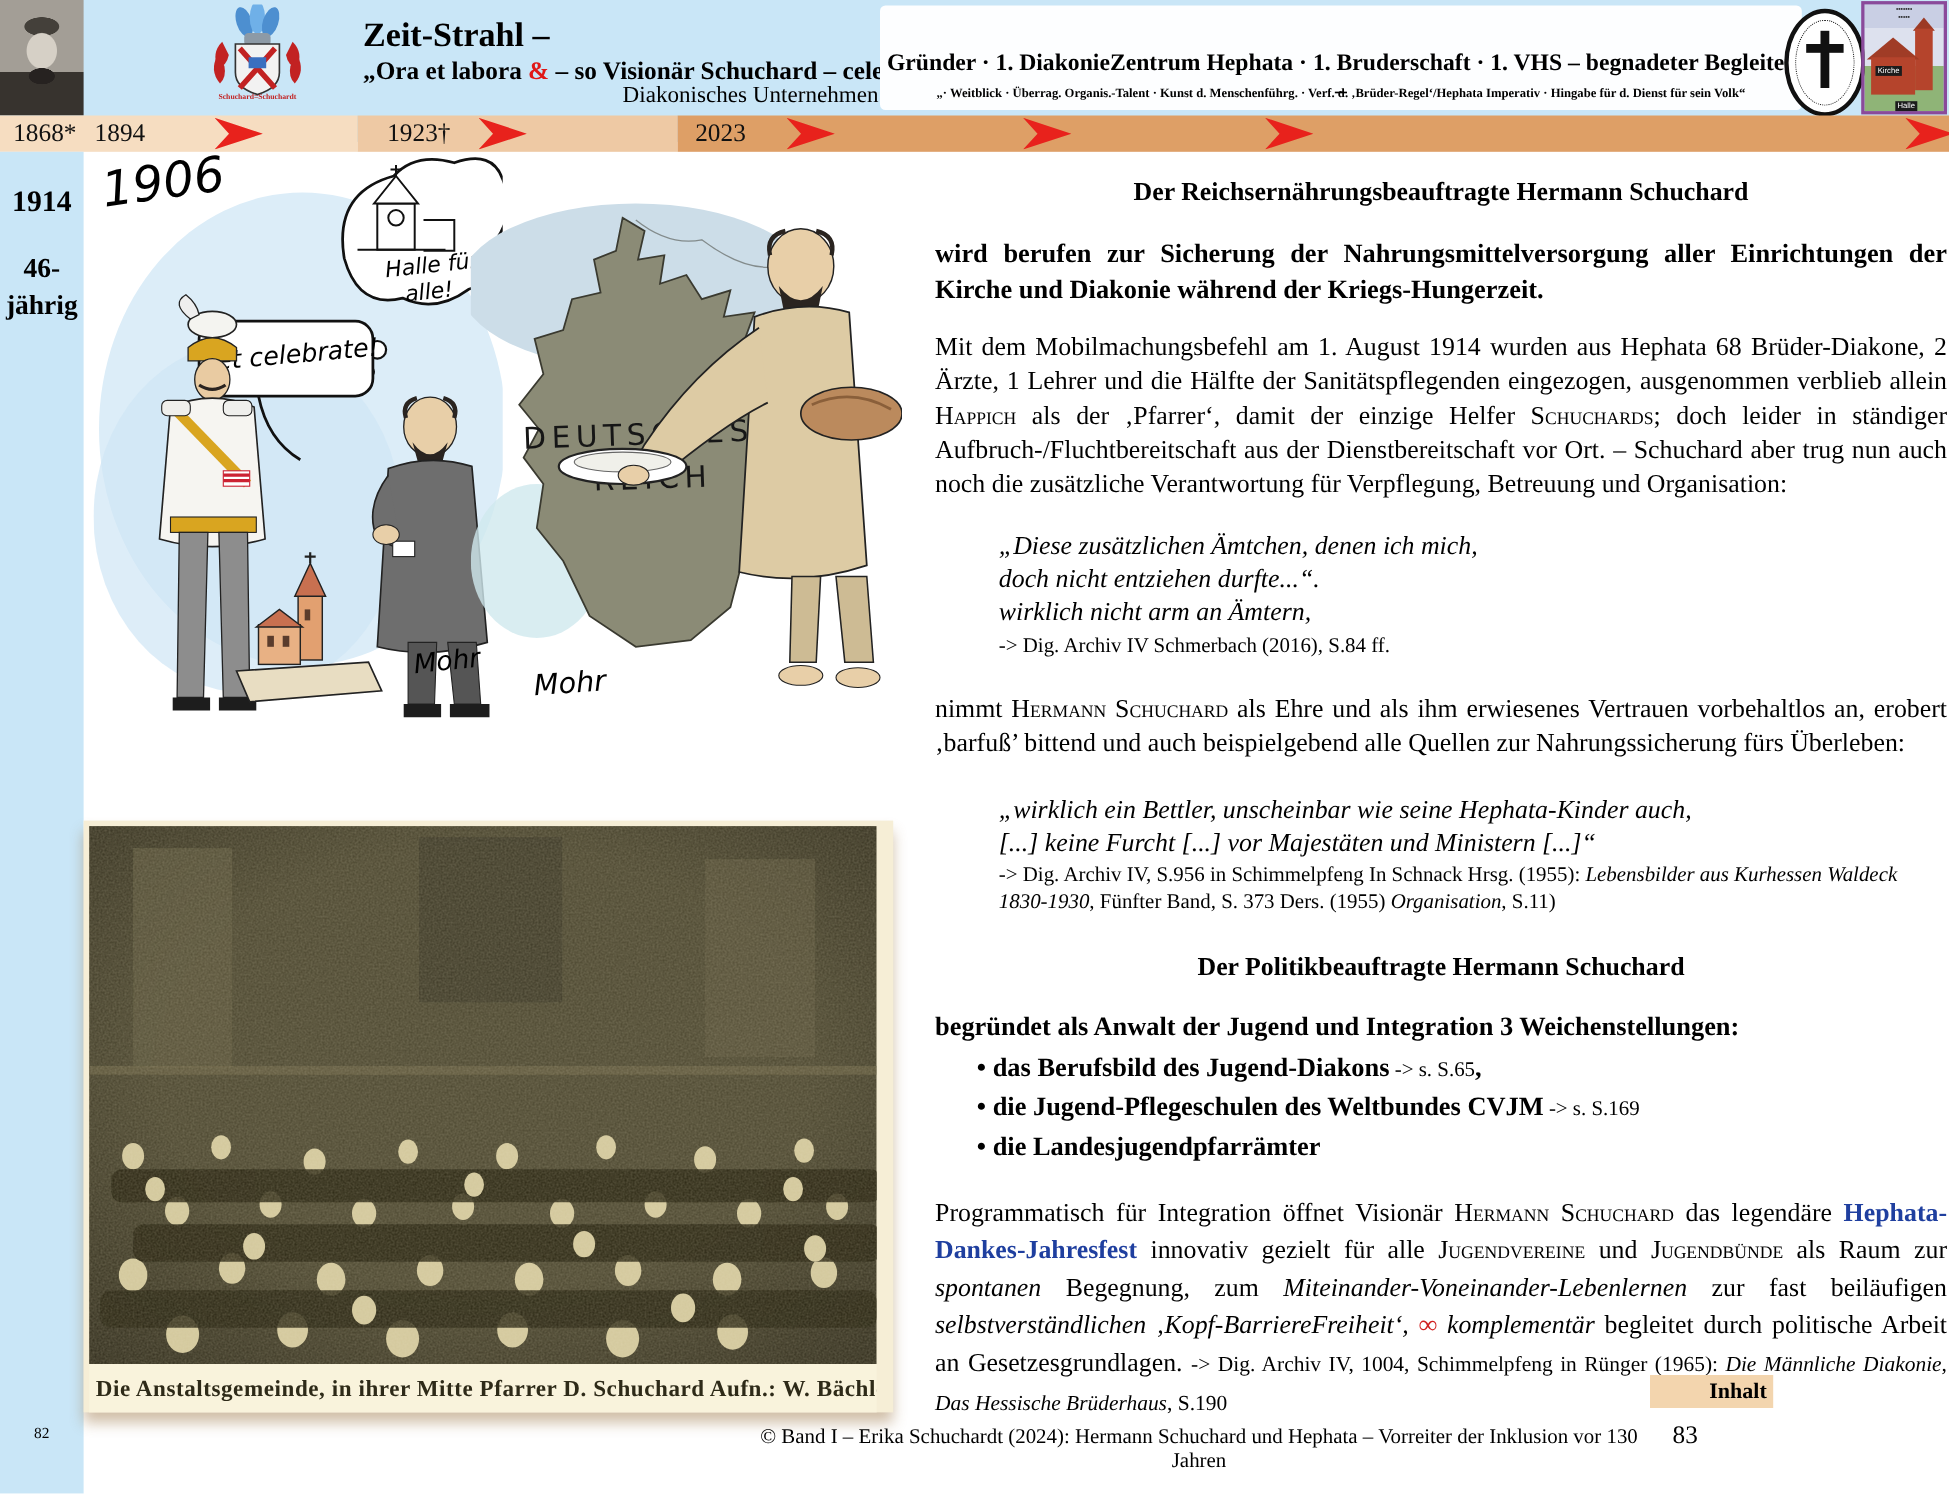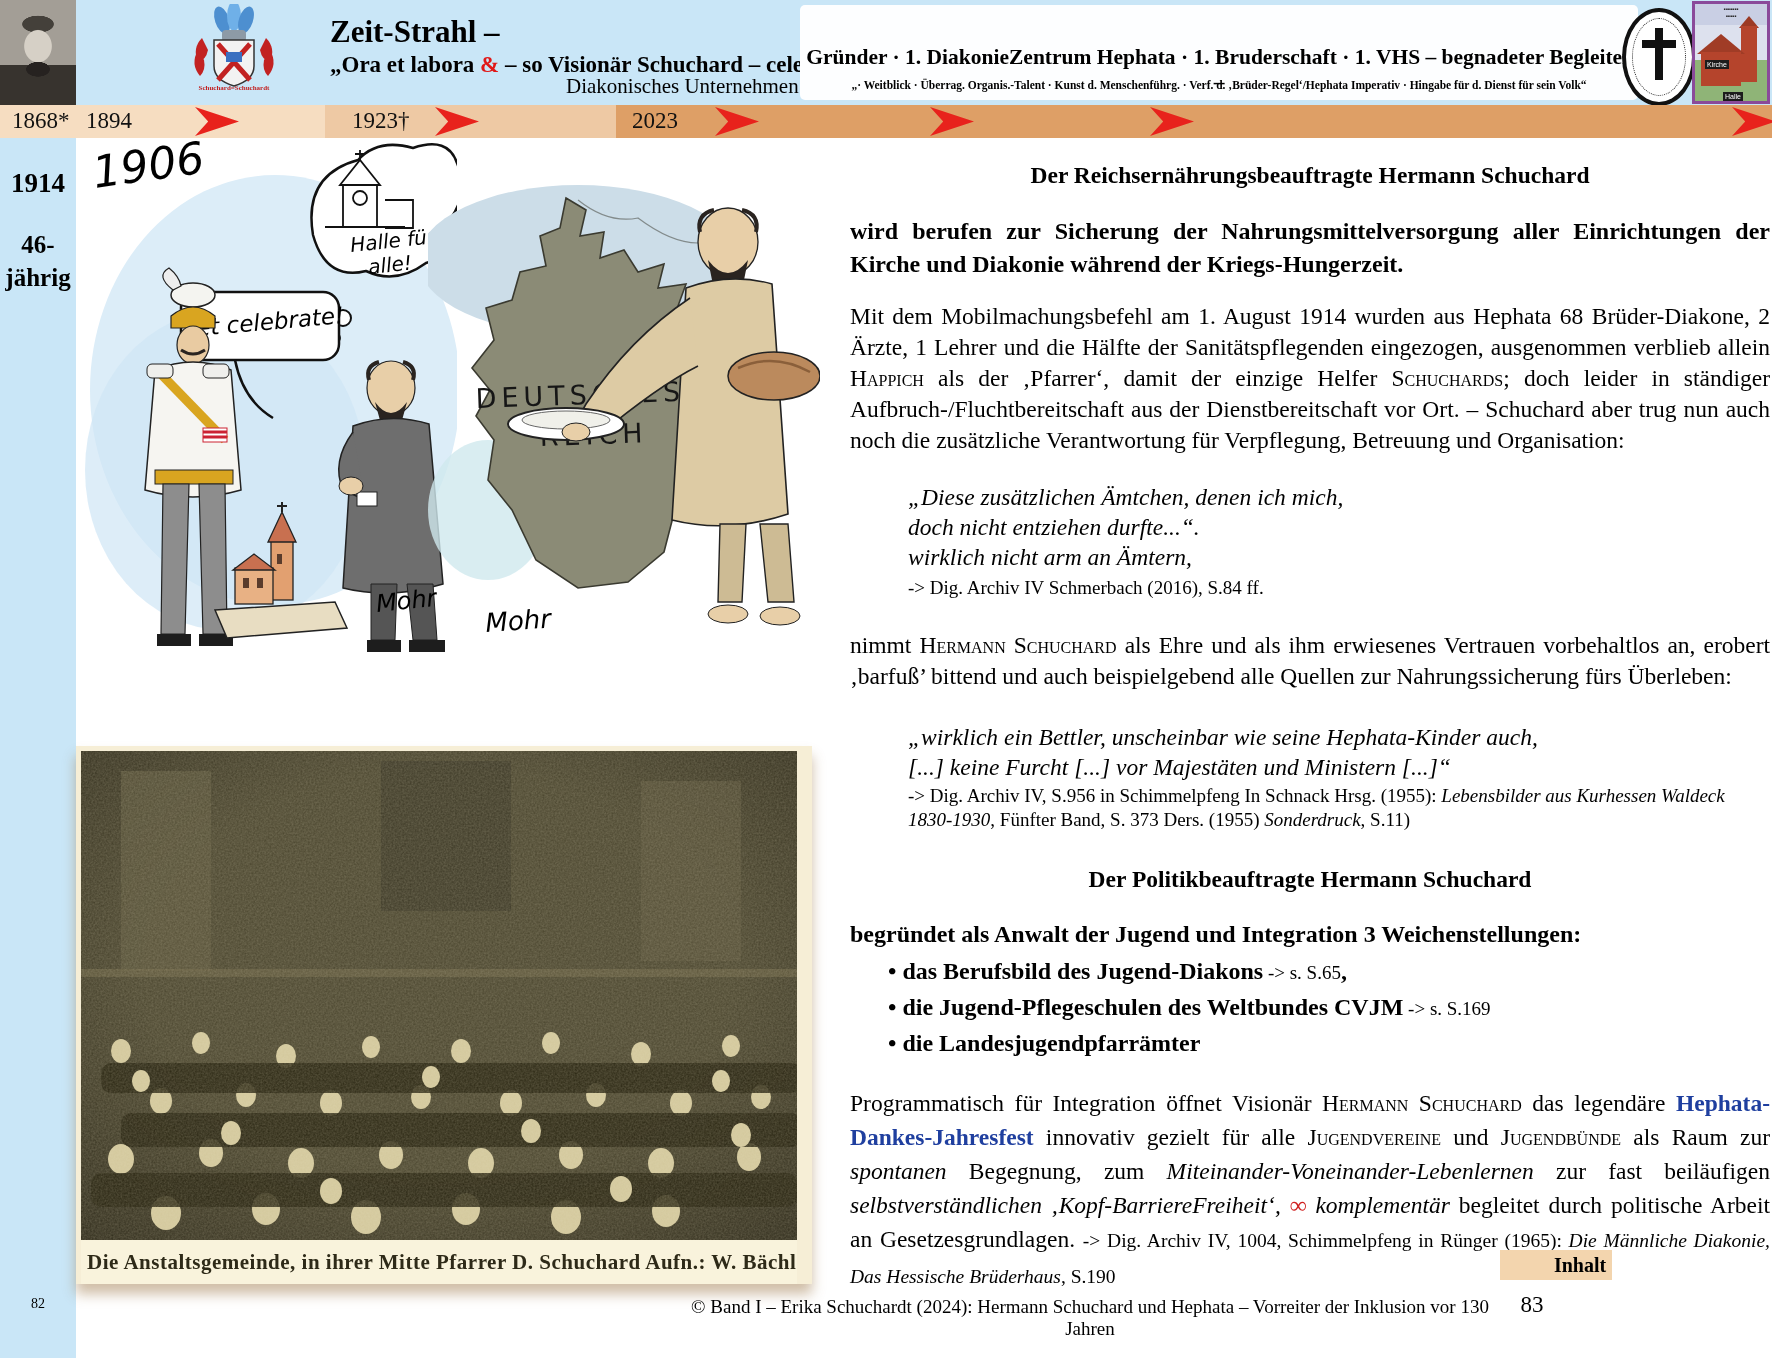--- a/index.html
+++ b/index.html
@@ -332,21 +332,21 @@
       <div>wirklich nicht arm an Ämtern,</div>
     </div>
     <div class="a-ref">-&gt; Dig. Archiv IV Schmerbach (2016), S.84 ff.</div>
 
     <div class="a-p" style="margin-top:30px"><span>nimmt </span><span class="sc">Hermann Schuchard</span><span> als Ehre und als ihm erwiesenes Vertrauen vorbehaltlos an, erobert ‚barfuß’ bittend und auch beispielgebend alle Quellen zur Nahrungssicherung fürs Überleben:</span></div>
 
     <div class="a-quote" style="margin-top:30px">
       <div>„wirklich ein Bettler, unscheinbar wie seine Hephata-Kinder auch,</div>
       <div>[...] keine Furcht [...] vor Majestäten und Ministern [...]“</div>
     </div>
-    <div class="a-ref2"><span>-&gt; Dig. Archiv  IV, S.956 in Schimmelpfeng In Schnack Hrsg. (1955): </span><span class="it">Lebensbilder aus Kurhessen Waldeck 1830-1930</span><span>, Fünfter Band, S. 373 Ders. (1955) </span><span class="it">Sonderdruck</span><span>, S.11)</span></div>
+    <div class="a-ref2"><span>-&gt; Dig. Archiv  IV, S.956 in Schimmelpfeng In Schnack Hrsg. (1955): </span><span class="it">Lebensbilder aus Kurhessen Waldeck 1830-1930</span><span>, Fünfter Band, S. 373 Ders. (1955) </span><span class="it">Organisation</span><span>, S.11)</span></div>
 
     <div class="a-h2">Der Politikbeauftragte Hermann Schuchard</div>
     <div class="a-lead2">begründet als Anwalt der Jugend und Integration 3 Weichenstellungen:</div>
 
     <div class="a-bullets">
       <div>• <span>das Berufsbild des Jugend-Diakons</span><span class="bref"> -&gt; s. S.65</span><span>,</span></div>
       <div>• <span>die Jugend-Pflegeschulen des Weltbundes CVJM</span><span class="bref"> -&gt; s. S.169</span><span></span></div>
       <div>• <span>die Landesjugendpfarrämter</span><span class="bref"></span><span></span></div>
     </div>
 

